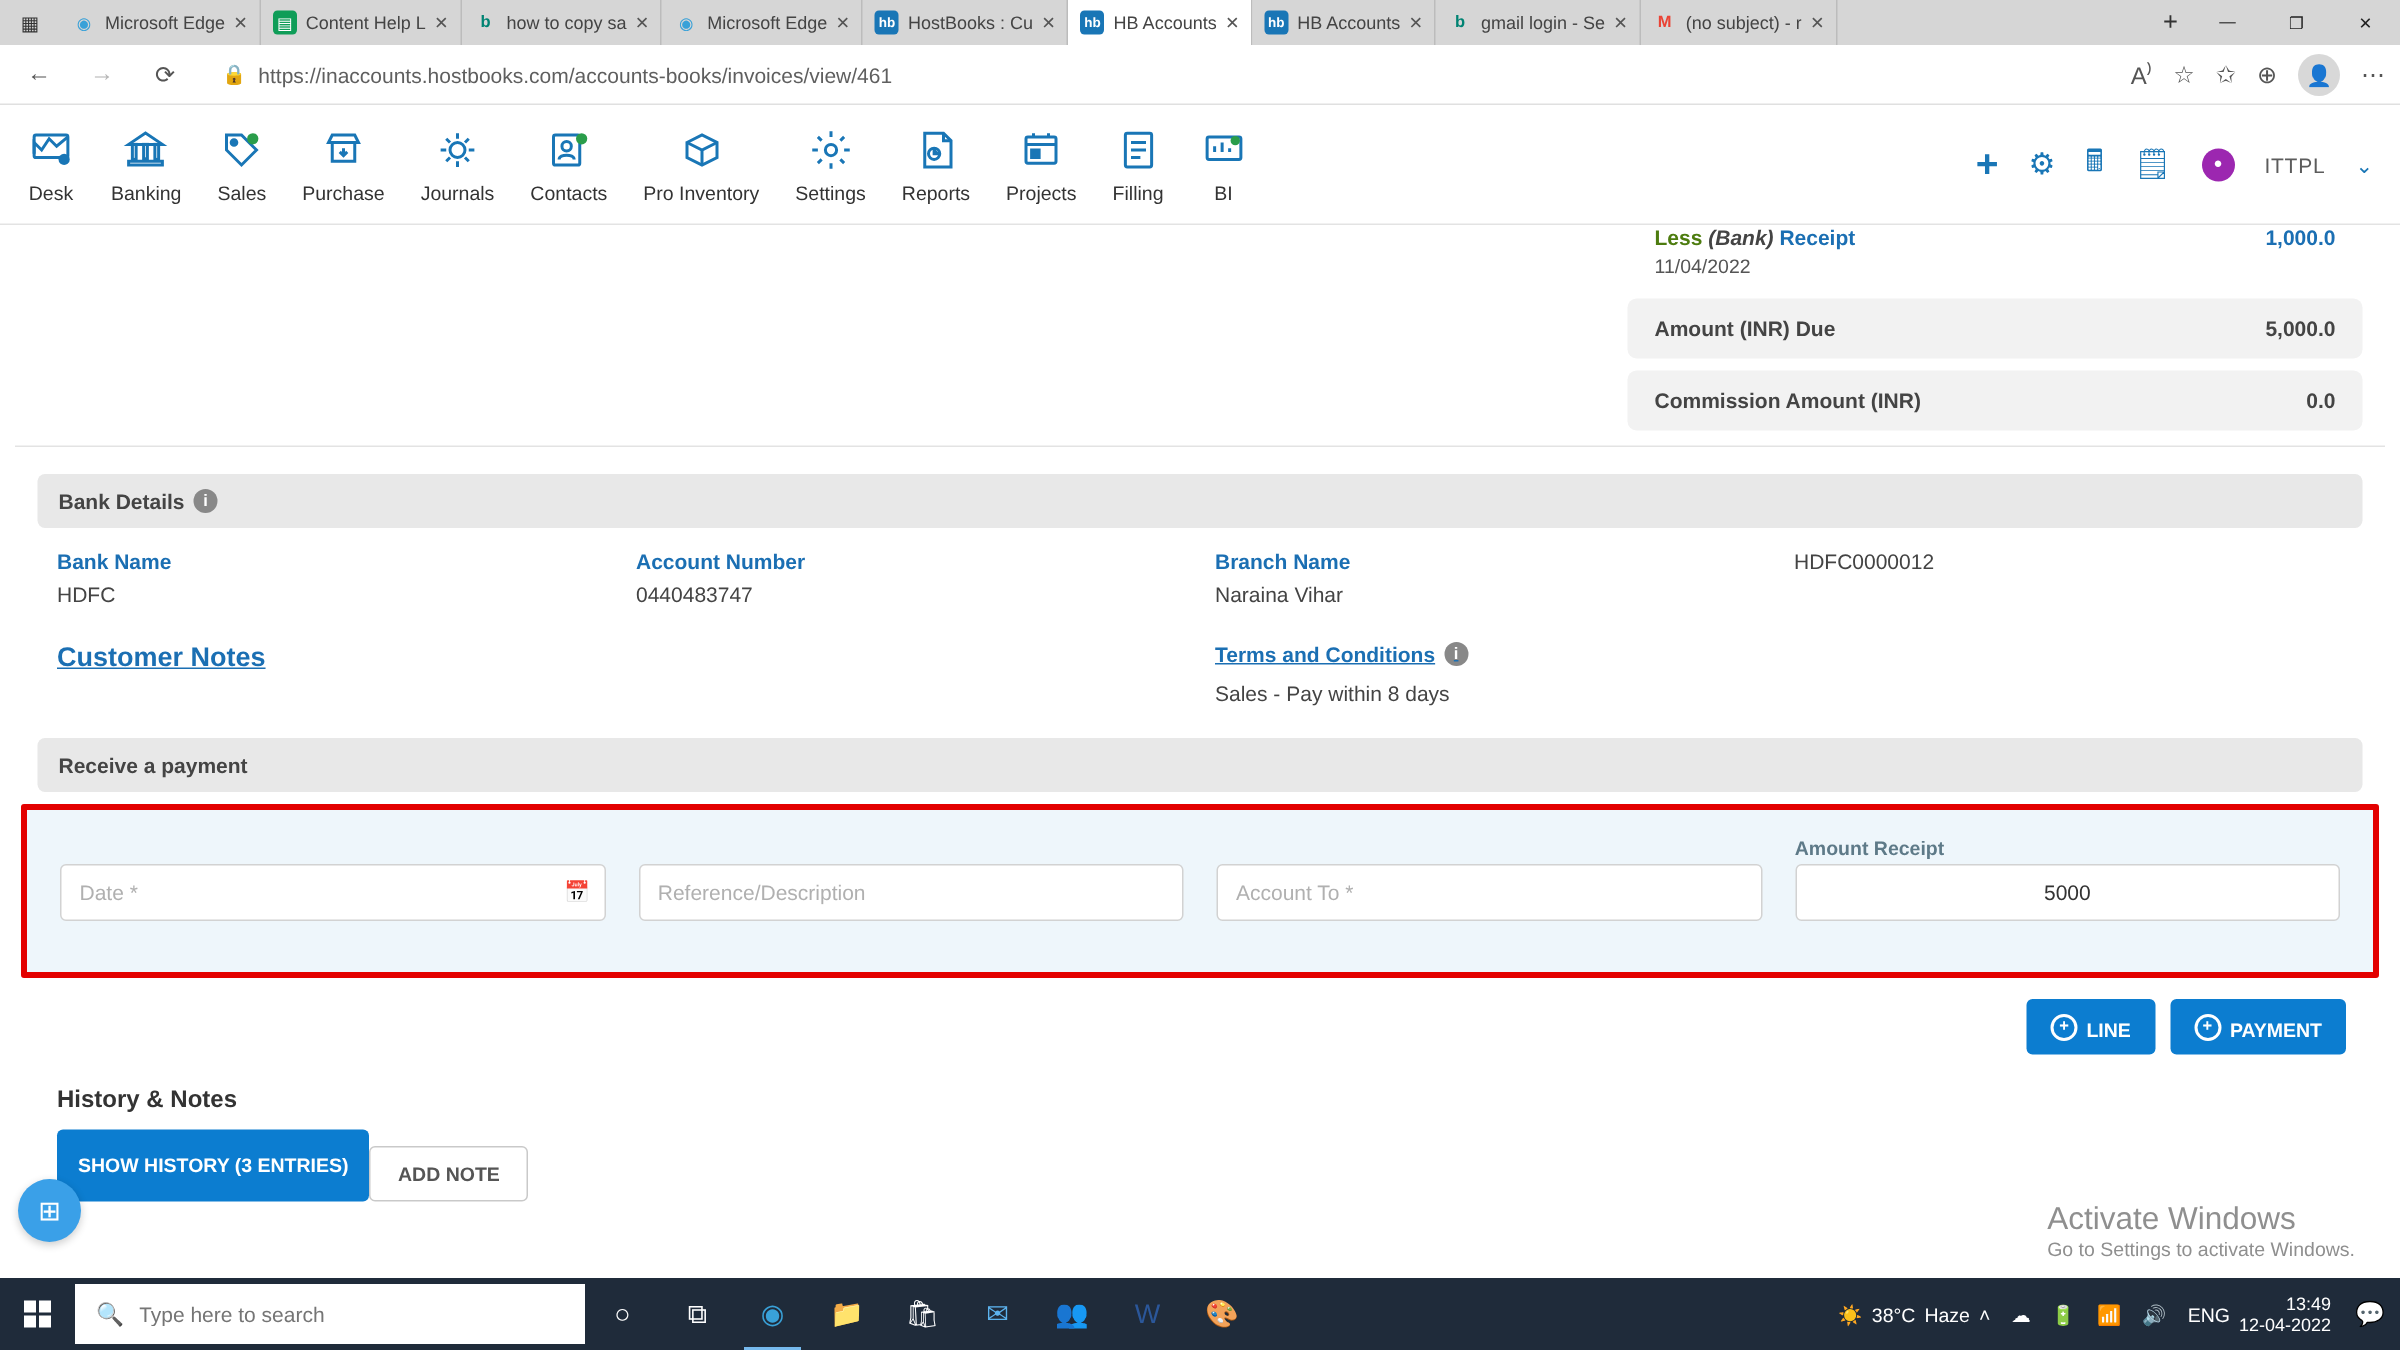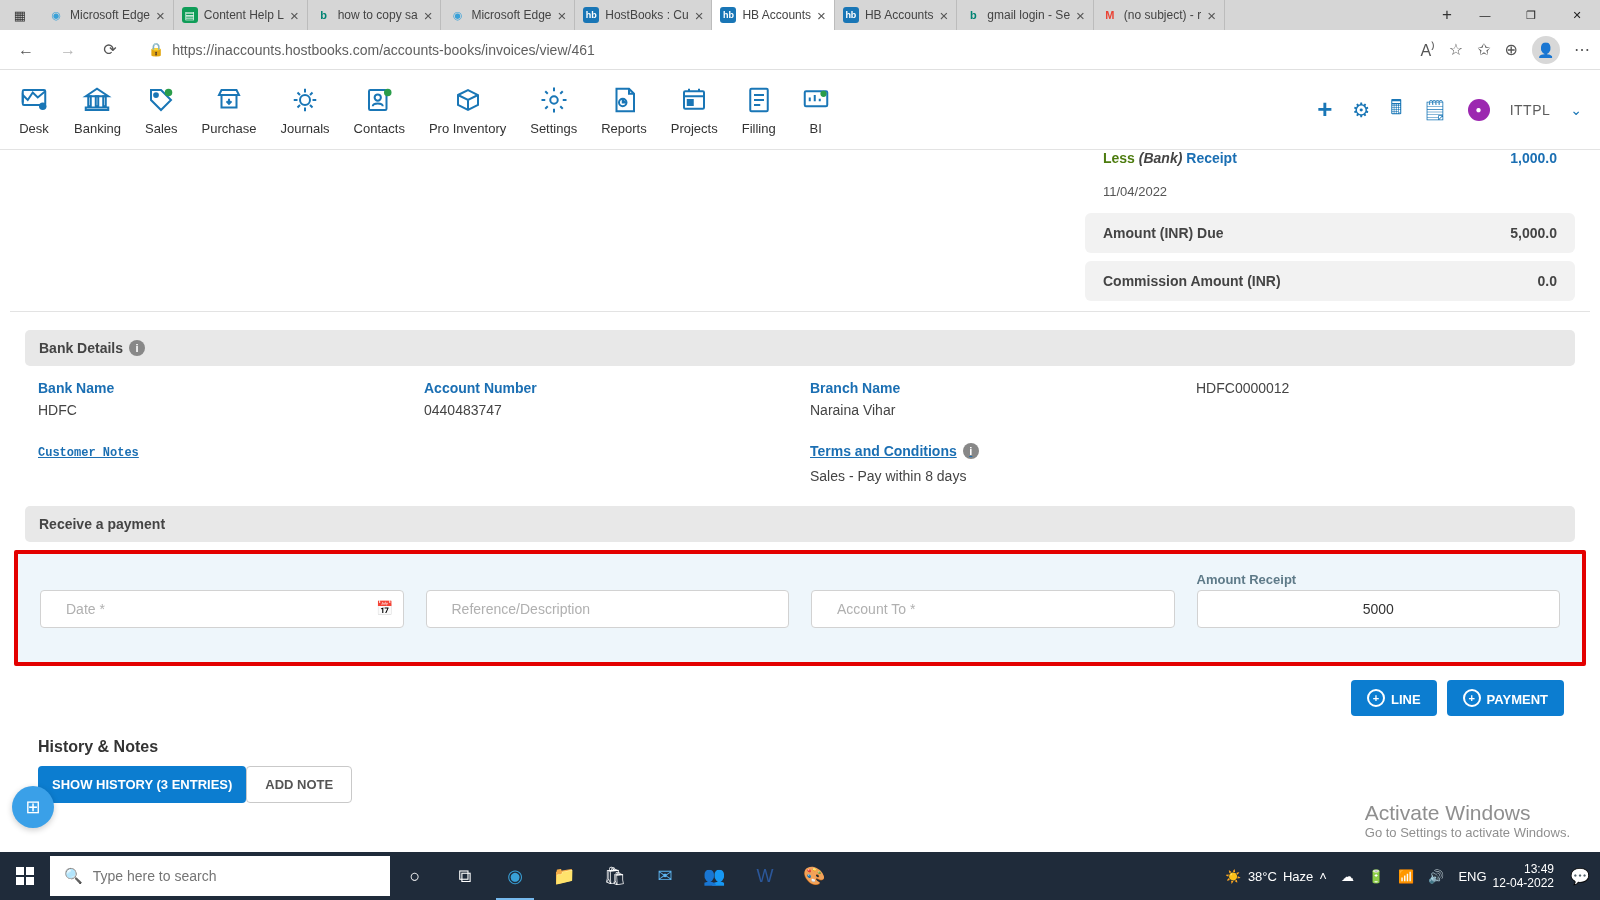--- a/index.html
+++ b/index.html
@@ -45,54 +45,54 @@
 
 .content-scroll { height: 680px; overflow-y: auto; background: #fff; padding: 0 10px; }
 
 .summary-cards { display: flex; flex-direction: column; gap: 8px; align-items: flex-end; padding-right: 15px; }
 .summary-card { width: 490px; background: #f2f2f2; border-radius: 6px; padding: 12px 18px; display: flex; justify-content: space-between; align-items: center; }
 .sc-left { font-size: 14px; color: #444; font-weight: 600; }
 .sc-right { font-size: 14px; color: #444; font-weight: 600; }
 .receipt-card { width: 490px; padding: 0 18px 6px; }
 .receipt-top { display: flex; justify-content: space-between; font-size: 14px; font-weight: 600; }
 .receipt-link { color: #1b6fb3; }
-.receipt-date { font-size: 13px; color: #555; margin-top: 18px; }
+.receipt-date { font-size: 13px; color: #555; margin-top: 4px; }
 
 .section-bar { background: #e8e8e8; border-radius: 5px; padding: 10px 14px; font-size: 14px; font-weight: 700; color: #444; margin: 18px 15px 14px; display: flex; align-items: center; gap: 6px; }
 .info-i { display: inline-flex; width: 16px; height: 16px; border-radius: 50%; background: #888; color: #fff; font-size: 11px; align-items: center; justify-content: center; font-weight: bold; }
 
 .bank-grid { display: grid; grid-template-columns: repeat(4, 1fr); gap: 20px; padding: 0 28px 10px; }
 .bg-col h4 { font-size: 14px; color: #1b6fb3; font-weight: 700; margin-bottom: 6px; }
 .bg-col p { font-size: 14px; color: #444; }
 
 .links-row { display: grid; grid-template-columns: 1fr 1fr; gap: 20px; padding: 14px 28px 0; }
-.link-u { font-size: 12px; color: #1b6fb3; font-weight: 700; text-decoration: underline; font-family: Liberation Mono, monospace; }
+.link-u { font-size: 18px; color: #1b6fb3; font-weight: 700; text-decoration: underline; }
 .terms-block .tlink { font-size: 14px; color: #1b6fb3; font-weight: 700; text-decoration: underline; display: inline-flex; gap: 6px; align-items: center; }
 .terms-text { font-size: 14px; color: #444; margin-top: 8px; }
 
 .receive-section { margin: 22px 15px 0; }
 .receive-header { background: #e8e8e8; border-radius: 5px; padding: 10px 14px; font-size: 14px; font-weight: 700; color: #444; }
 .red-box { border: 4px solid #e30000; margin: 8px -11px 0; padding: 18px 22px 34px; background: #eef6fb; border-radius: 2px; }
 .inputs-row { display: grid; grid-template-columns: 1fr 1fr 1fr 1fr; gap: 22px; align-items: end; }
 .input-wrap { position: relative; }
 .field-label { font-size: 13px; color: #5e7a88; font-weight: 600; margin-bottom: 3px; display: block; }
-.text-input { width: 100%; height: 38px; border: 1px solid #d2d2d2; border-radius: 4px; padding: 0 25px; font-size: 14px; color: #333; background: #fff; }
+.text-input { width: 100%; height: 38px; border: 1px solid #d2d2d2; border-radius: 4px; padding: 0 12px; font-size: 14px; color: #333; background: #fff; }
 .text-input::placeholder { color: #b0b0b0; }
 .text-input.right { text-align: center; }
 .date-icon { position: absolute; right: 10px; top: 10px; color: #999; font-size: 14px; }
 
 .action-row { display: flex; justify-content: flex-end; gap: 10px; padding: 14px 26px 0; }
 .btn-primary { background: #0c7dd0; color: #fff; border: none; border-radius: 4px; padding: 9px 16px; font-size: 13px; font-weight: 700; display: inline-flex; gap: 6px; align-items: flex-end; cursor: pointer; }
 .plus-s::before { content: "+"; display: inline-flex; width: 14px; height: 14px; border: 2px solid #fff; border-radius: 50%; align-items: center; justify-content: center; font-size: 11px; line-height: 1; }
 
 .history-section { padding: 22px 28px 40px; }
 .history-title { font-size: 16px; font-weight: 700; color: #333; margin-bottom: 10px; }
 .hist-actions { display: flex; }
 .btn-show { background: #0c7dd0; color: #fff; border: none; border-radius: 4px; padding: 10px 14px; font-size: 13px; font-weight: 700; cursor: pointer; }
-.btn-outline { background: #fff; color: #555; border: 1px solid #c9c9c9; border-radius: 4px; padding: 10px 18px; font-size: 13px; font-weight: 700; cursor: pointer; }
+.btn-outline { background: #fff; color: #555; border: 1px solid #c9c9c9; border-radius: 4px; padding: 10px 18px; font-size: 13px; font-weight: 700; cursor: pointer; margin-top: 11px; }
 
 
 .float-widget { position: absolute; left: 12px; bottom: 72px; width: 42px; height: 42px; border-radius: 50%; background: #3aa0e8; display: flex; align-items: center; justify-content: center; color: #fff; font-size: 18px; box-shadow: 0 2px 6px rgba(0,0,0,0.2); }
 
 
 .watermark { position: absolute; right: 30px; bottom: 60px; text-align: left; color: #8a8a8a; }
 .watermark .w1 { font-size: 21px; color: #8f8f8f; }
 .watermark .w2 { font-size: 13px; color: #8f8f8f; }
 
 

